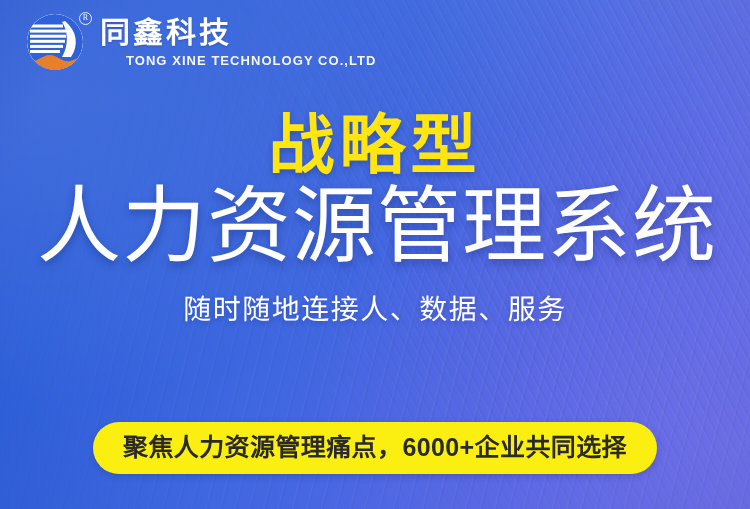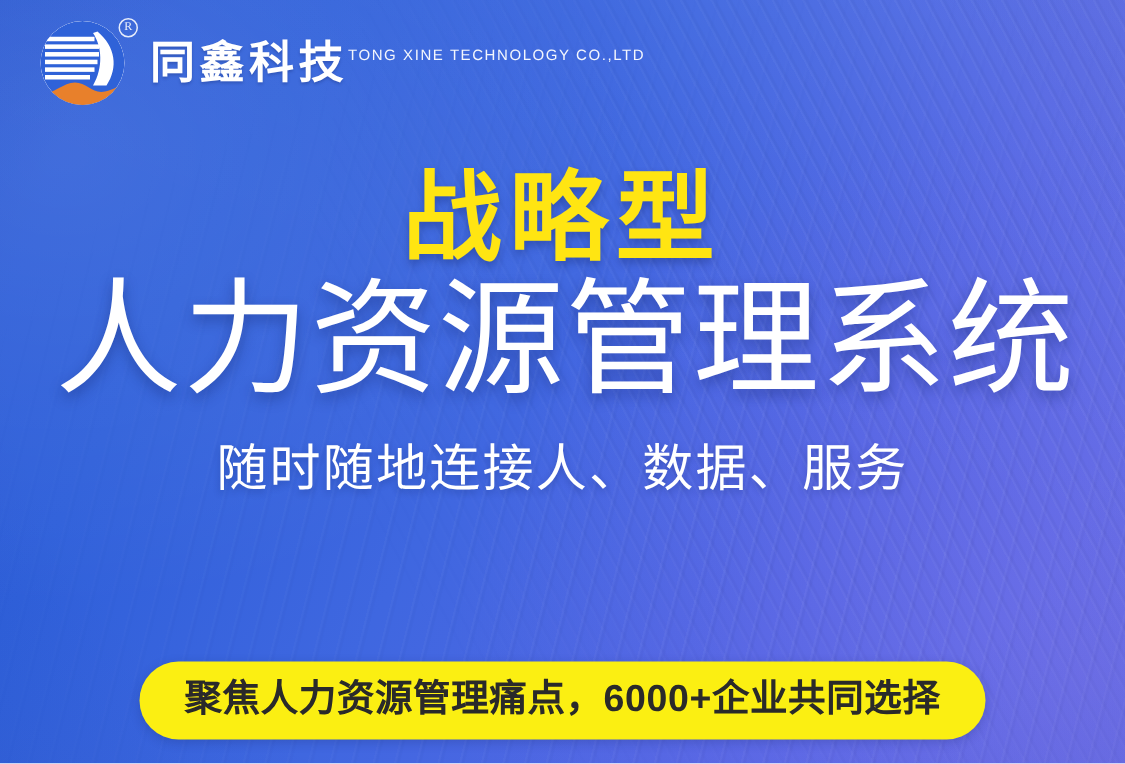--- a/index.html
+++ b/index.html
@@ -124,41 +124,42 @@
     border-radius: 50%;
     color: rgba(255,255,255,0.9);
     font-size: 8px;
     line-height: 10px;
     text-align: center;
     font-family: "Liberation Serif", serif;
   }
 
   .logo-text {
     display: flex;
-    flex-direction: row;
+    flex-direction: column;
     justify-content: space-between;
     padding-top: 2px;
   }
   .logo-cn {
     color: #ffffff;
     font-size: 30px;
     font-weight: 700;
     letter-spacing: 3px;
     line-height: 1.06;
     white-space: nowrap;
     text-shadow: 0 1px 2px rgba(20,40,110,0.30);
   }
   .logo-en {
     color: rgba(255,255,255,0.94);
-    font-size: 10px;
-    font-weight: 400;
+    font-size: 13px;
+    font-weight: 700;
     letter-spacing: 1.05px;
     line-height: 1.1;
     margin-top: 5px;
     white-space: nowrap;
+    margin-left: 26px;
   }
 
   
   .hero {
     position: absolute;
     left: 0;
     right: 0;
     top: 112px;
     z-index: 5;
     text-align: center;
@@ -185,36 +186,35 @@
     padding-left: 4px;
     text-shadow: 0 4px 9px rgba(18,36,104,0.40);
     white-space: nowrap;
   }
 
   .hero-subs {
     margin-top: 22px;
   }
   .hero-sub {
     color: #ffffff;
-    font-size: 34px;
+    font-size: 28px;
     font-weight: 400;
     letter-spacing: 1.5px;
     line-height: 1.42;
     margin: 0;
     text-shadow: 0 2px 5px rgba(18,36,104,0.30);
     white-space: nowrap;
-    font-family: Liberation Serif, serif;
   }
 
   
   .pill-row {
     position: absolute;
     left: 0;
     right: 0;
-    top: 441px;
+    top: 422px;
     display: flex;
     justify-content: center;
     z-index: 6;
   }
   .pill {
     background: #FBEF12;
     color: #2a2a2a;
     border-radius: 999px;
     padding: 9px 30px 11px 30px;
     font-size: 25px;

